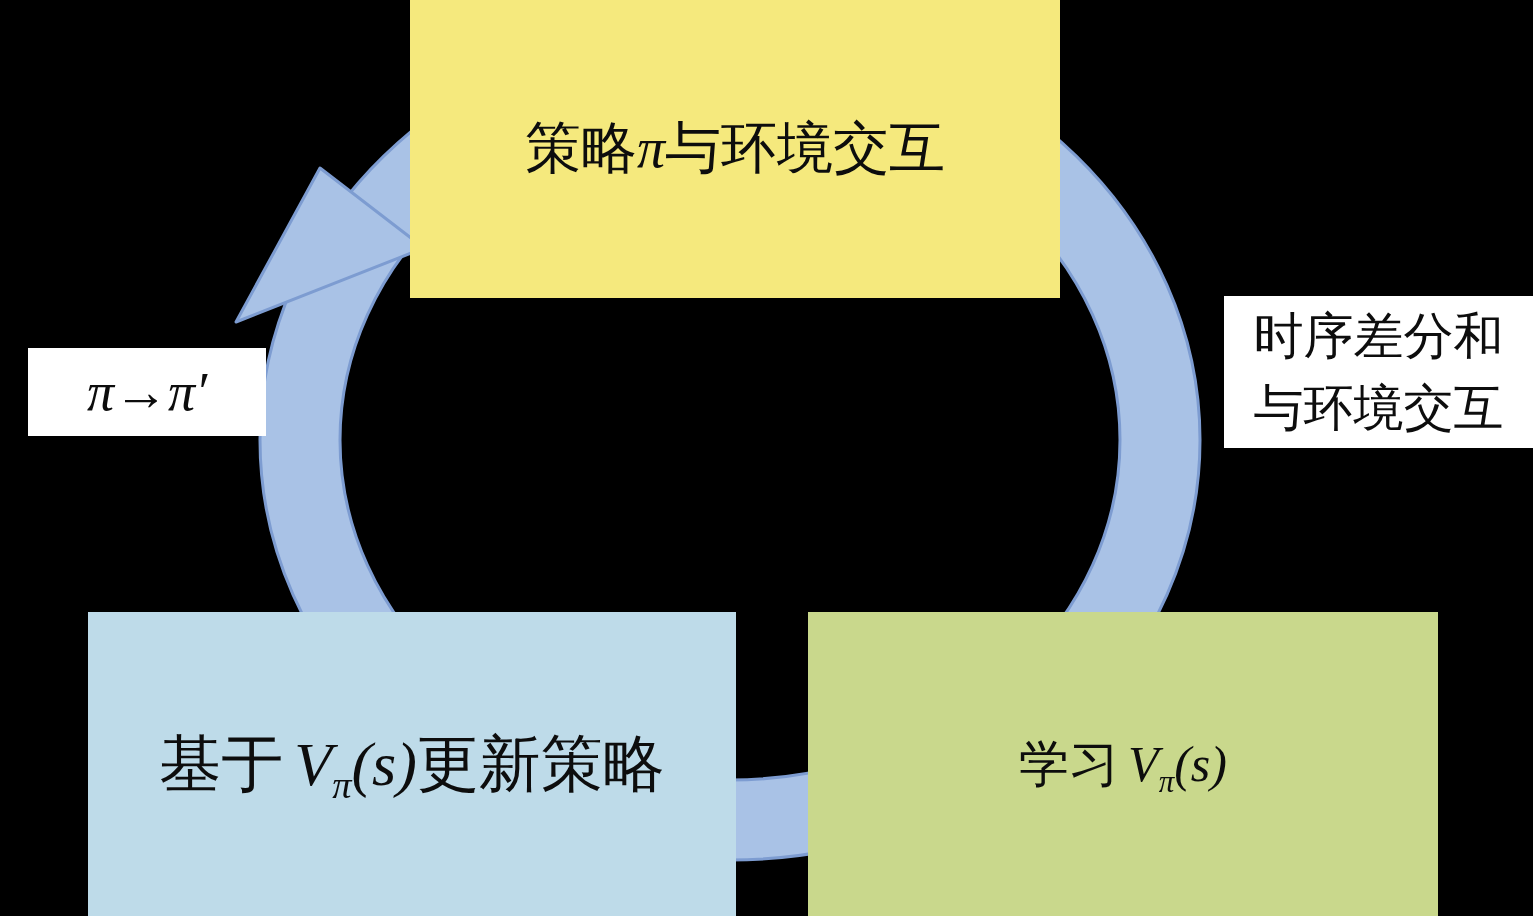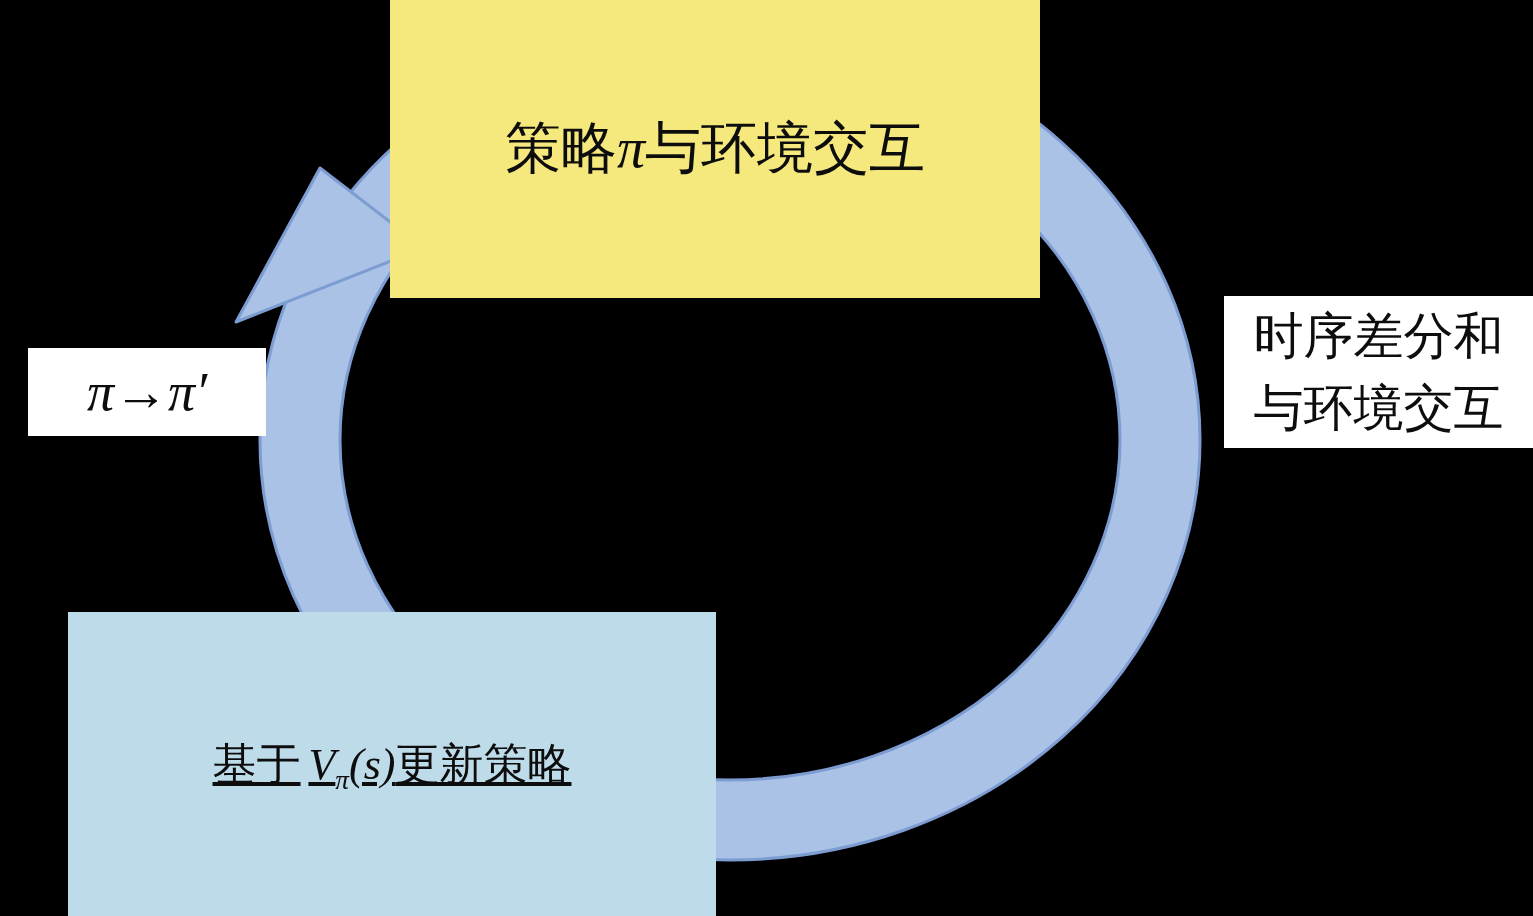--- a/index.html
+++ b/index.html
@@ -31,33 +31,33 @@
     stroke-linejoin: round;
   }
   .box {
     position: absolute;
     z-index: 2;
     display: flex;
     flex-direction: column;
     align-items: center;
     justify-content: center;
     text-align: right;
+    margin-left: 20px;
   }
   .top-box {
     left: 390px; top: 0;
     width: 650px; height: 298px;
     background: var(--box_top, #f5e97d);
     font-size: 56px;
   }
   .bl-box {
     left: 68px; top: 612px;
     width: 648px; height: 304px;
     background: var(--box_bottom_left, #bedbe9);
-    font-size: 44px;
-    text-decoration: underline;
+    font-size: 62px;
   }
   .br-box {
     left: 788px; top: 612px;
     width: 630px; height: 304px;
     background: var(--box_bottom_right, #c9d88c);
     font-size: 50px;
   }
   .side-label {
     position: absolute;
     z-index: 2;
@@ -109,14 +109,17 @@
   </div>
 
   <div class="side-label left-label">
     <span class="line mi">π→π′</span>
   </div>
 
   <div class="box bl-box">
     <span class="line"><span>基于</span><span class="mi mspace">V</span><sub class="mi">π</sub><span class="mi">(s)</span><span>更新策略</span></span>
   </div>
 
+  <div class="box br-box">
+    <span class="line"><span>学习</span><span class="mi mspace">V</span><sub class="mi">π</sub><span class="mi">(s)</span></span>
+  </div>
 
 </div>
 
 </body></html>

